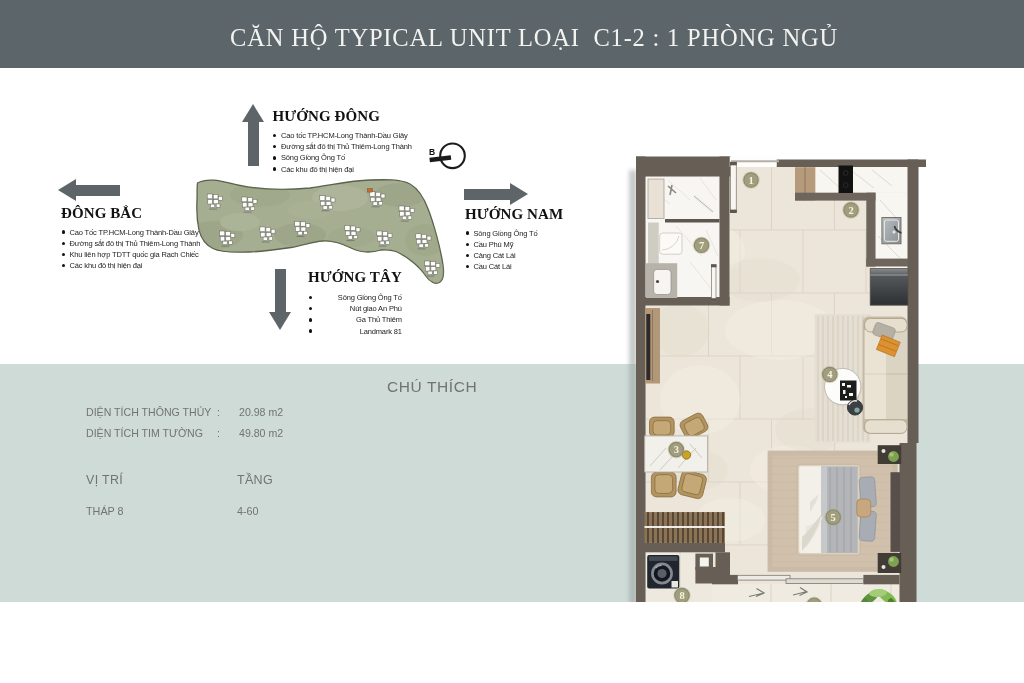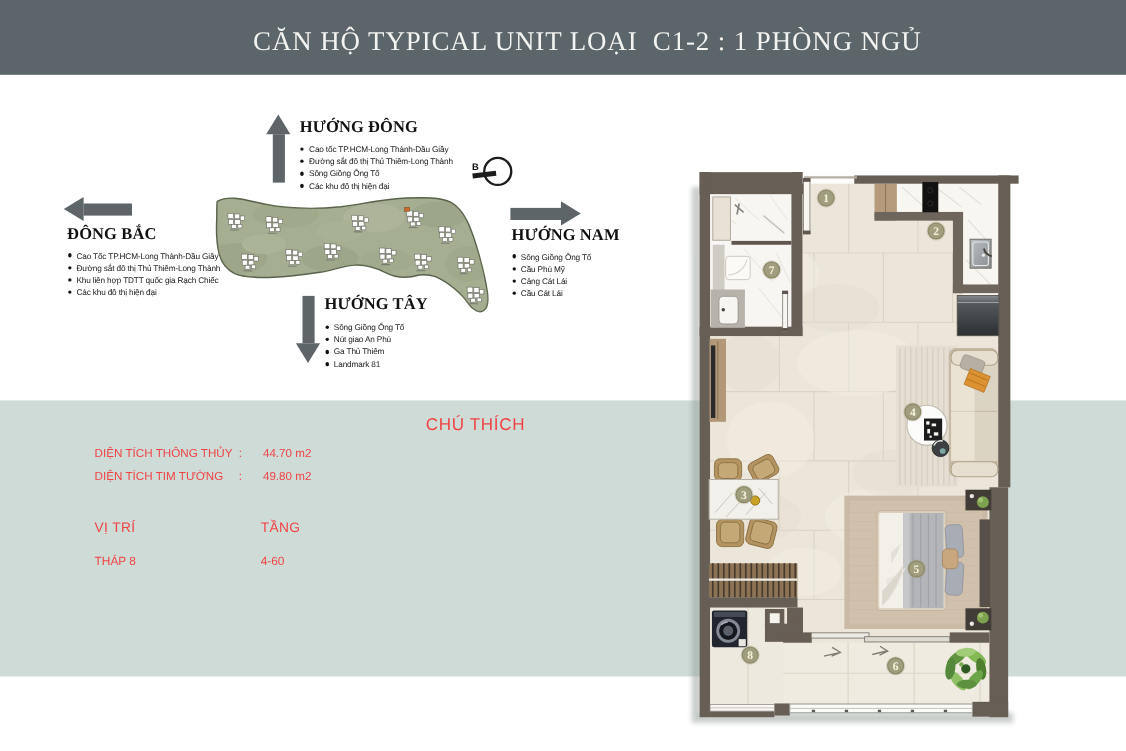--- a/index.html
+++ b/index.html
@@ -1,23 +1,23 @@
 <!DOCTYPE html>
 <html><head>
 <meta charset="utf-8">
 <style>
 html,body{margin:0;padding:0;}
-#page{position:relative;width:1024px;height:683px;background:#ffffff;overflow:hidden;font-family:"Liberation Sans",sans-serif;}
+#page{position:relative;width:1024px;height:602px;background:#ffffff;overflow:hidden;font-family:"Liberation Sans",sans-serif;}
 .abs{position:absolute;}
 .hdr{font-weight:bold;font-size:15px;color:#111;letter-spacing:0.1px;font-family:Liberation Serif, serif;}
 .blt{font-size:7.5px;color:#1b1b1b;line-height:11.2px;letter-spacing:-0.15px;}
 .blt li{list-style:none;position:relative;padding-left:8.5px;margin:0;white-space:nowrap;}
 .blt li:before{content:"";position:absolute;left:0.5px;top:3.8px;width:3.4px;height:3.4px;border-radius:50%;background:#111;}
 .blt ul{margin:0;padding:0;}
-.info{color:#ef4444;}
+.info{color:#737373;}
 </style>
 </head>
 <body>
 <div id="page">
 
 <div class="abs" style="left:0;top:0;width:1024px;height:68px;background:#5c656a;"></div>
 
 <div class="abs" style="left:22px;top:23.5px;width:1024px;text-align:center;font-family:'Liberation Serif',serif;font-size:24.5px;letter-spacing:0.8px;color:#f3f3f0;">CĂN HỘ TYPICAL UNIT LOẠI&nbsp; C1-2 : 1 PHÒNG NGỦ</div>
 
 <div class="abs" style="left:0;top:364px;width:1024px;height:251px;background:#cfdbd7;"></div>
@@ -71,21 +71,21 @@
   <li>Cầu Cát Lái</li>
   </ul>
       </div>
 </div>
 
 <div class="abs" style="left:269px;top:269px;width:23px;height:61px;">
   <div class="abs" style="left:6px;top:0;width:11px;height:43px;background:#5d6569;"></div>
   <div class="abs" style="left:0;top:43px;width:0;height:0;border-left:11.5px solid transparent;border-right:11.5px solid transparent;border-top:18px solid #5d6569;"></div>
 </div>
 
-<div class="abs" style="left:295px;top:269px;">
+<div class="abs" style="left:308px;top:269px;text-align:right;">
   <div class="hdr">HƯỚNG TÂY</div>
   <div class="blt" style="margin-top:6px;">
         <ul>
   <li>Sông Giồng Ông Tố</li>
   <li>Nút giao An Phú</li>
   <li>Ga Thủ Thiêm</li>
   <li>Landmark 81</li>
   </ul>
       </div>
 </div>
@@ -253,21 +253,21 @@
           <line x1="426.5" y1="276.1" x2="434.5" y2="276.1" stroke="#777d70" stroke-width="1"></line>
         </g>
   </g>
 
   <rect x="367.5" y="188.5" width="5" height="3.6" fill="#c96a2a" stroke="#6a4a22" stroke-width="0.4"></rect>
 </svg>
 
 <div class="abs info" style="left:86px;top:406px;font-size:10.6px;letter-spacing:0;white-space:nowrap;">
   <div style="position:relative;width:360px;">
 
-    <div>DIỆN TÍCH THÔNG THỦY<span class="abs" style="left:131px;">:</span><span class="abs" style="left:153px;">44.70 m2</span></div>
+    <div>DIỆN TÍCH THÔNG THỦY<span class="abs" style="left:131px;">:</span><span class="abs" style="left:153px;">20.98 m2</span></div>
 
     <div style="margin-top:9px;">DIỆN TÍCH TIM TƯỜNG<span class="abs" style="left:131px;">:</span><span class="abs" style="left:153px;">49.80 m2</span></div>
   </div>
 </div>
 
 <div class="abs info" style="left:86px;top:473px;font-size:12.5px;letter-spacing:0.3px;white-space:nowrap;">VỊ TRÍ<span class="abs" style="left:151px;">TẦNG</span></div>
 
 <div class="abs info" style="left:86px;top:505px;font-size:10.8px;white-space:nowrap;">THÁP 8<span class="abs" style="left:151px;">4-60</span></div>
 
 <div class="abs info" style="left:387px;top:378px;font-size:15.5px;letter-spacing:0.6px;">CHÚ THÍCH</div>

